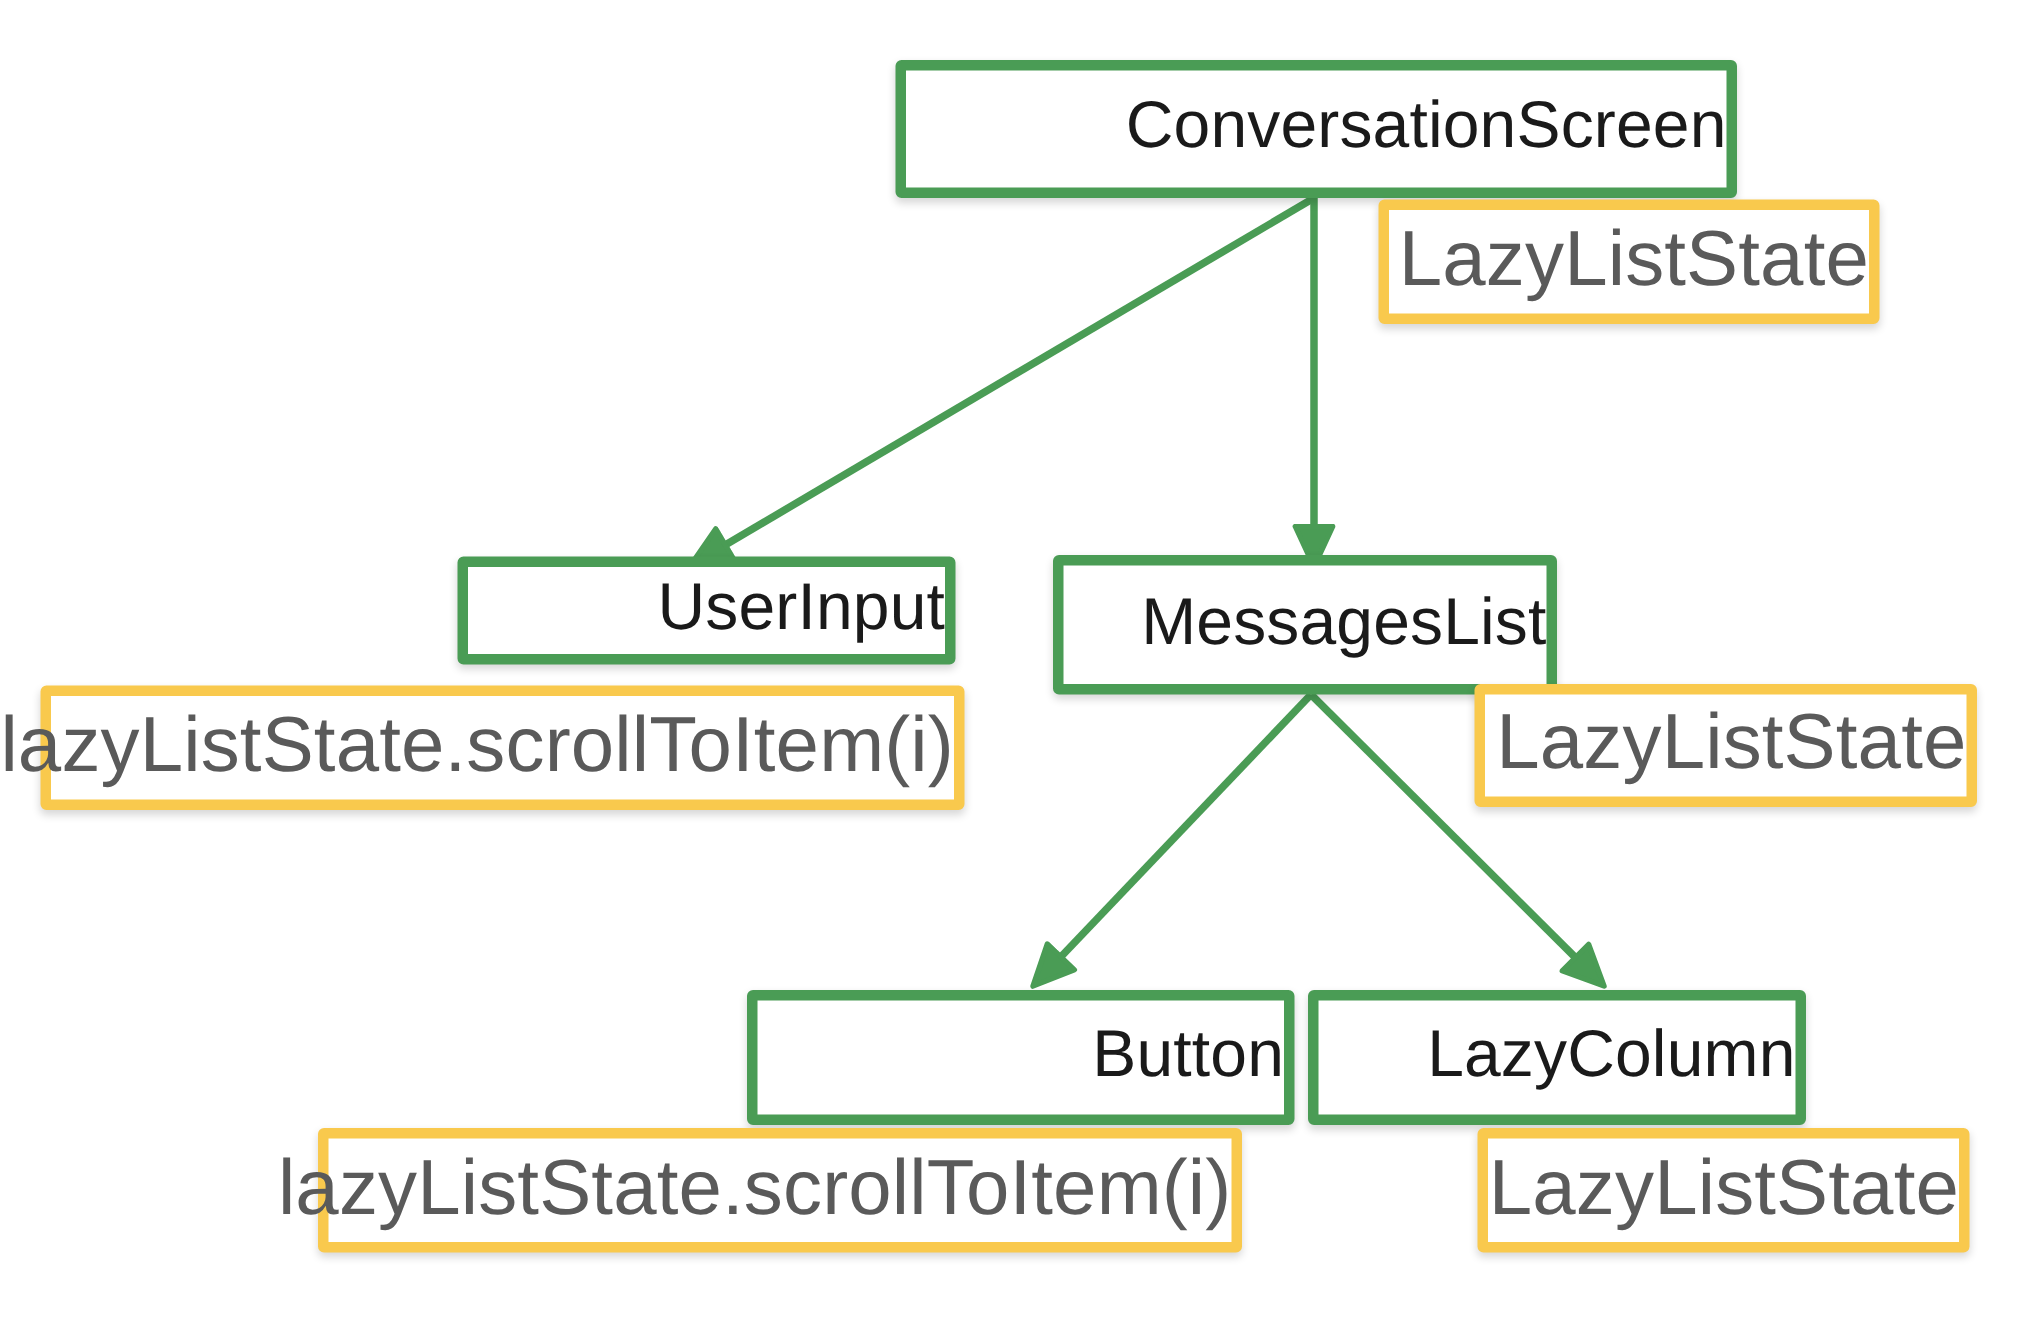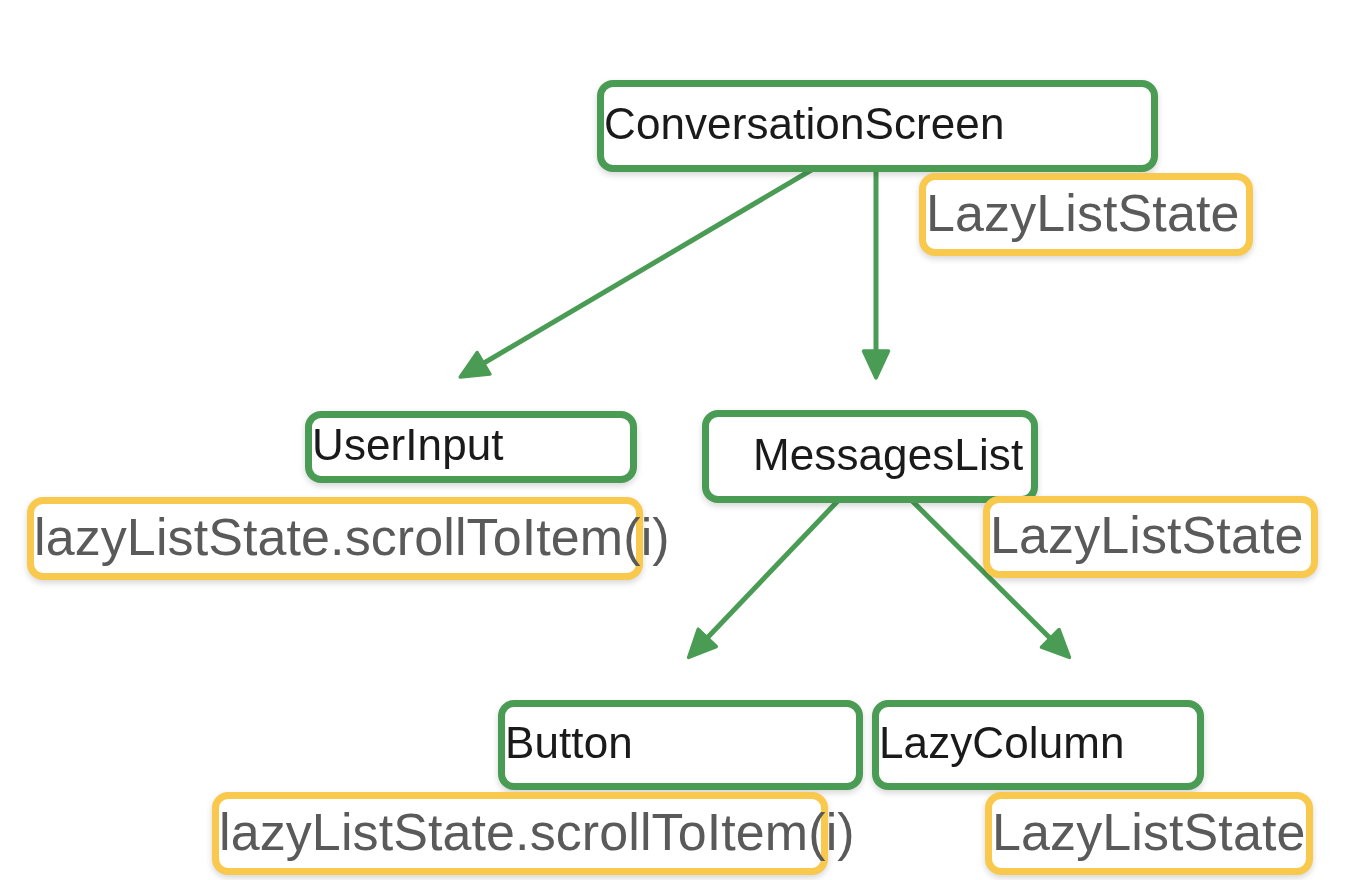--- a/index.html
+++ b/index.html
@@ -29,25 +29,24 @@
     height: 880px;
     pointer-events: none;
   }
 
   .node {
     position: absolute;
     box-sizing: border-box;
     background: #ffffff;
     display: flex;
     align-items: center;
-    justify-content: flex-start;
+    justify-content: flex-end;
     white-space: nowrap;
-    border-radius: 16px;
+    border-radius: 4px;
     border-style: solid;
-    margin-top: 40px;
   }
 
   
   .node.composable {
     border-color: #4A9C55;
     border-width: 7px;
     color: #1a1a1a;
     font-size: 44px;
     font-weight: 400;
     letter-spacing: 0.1px;

